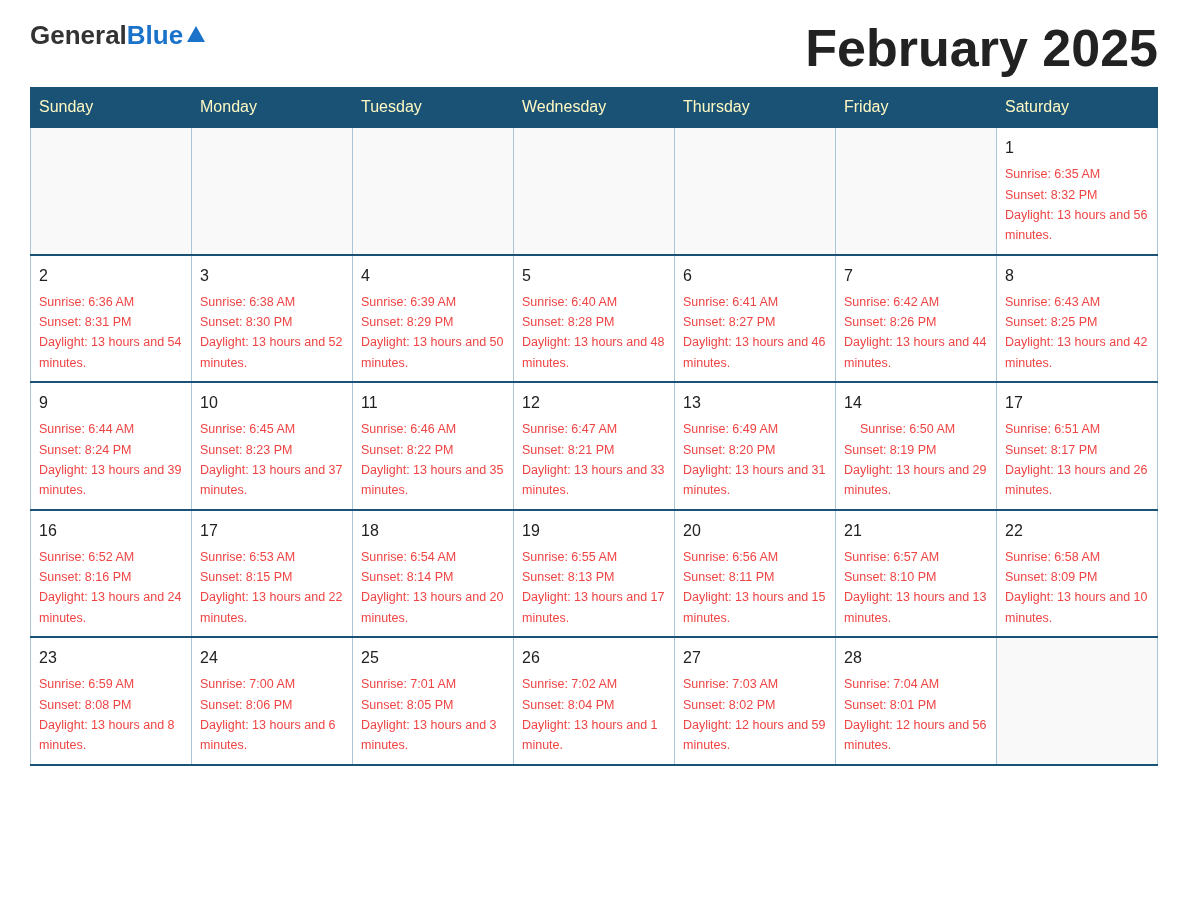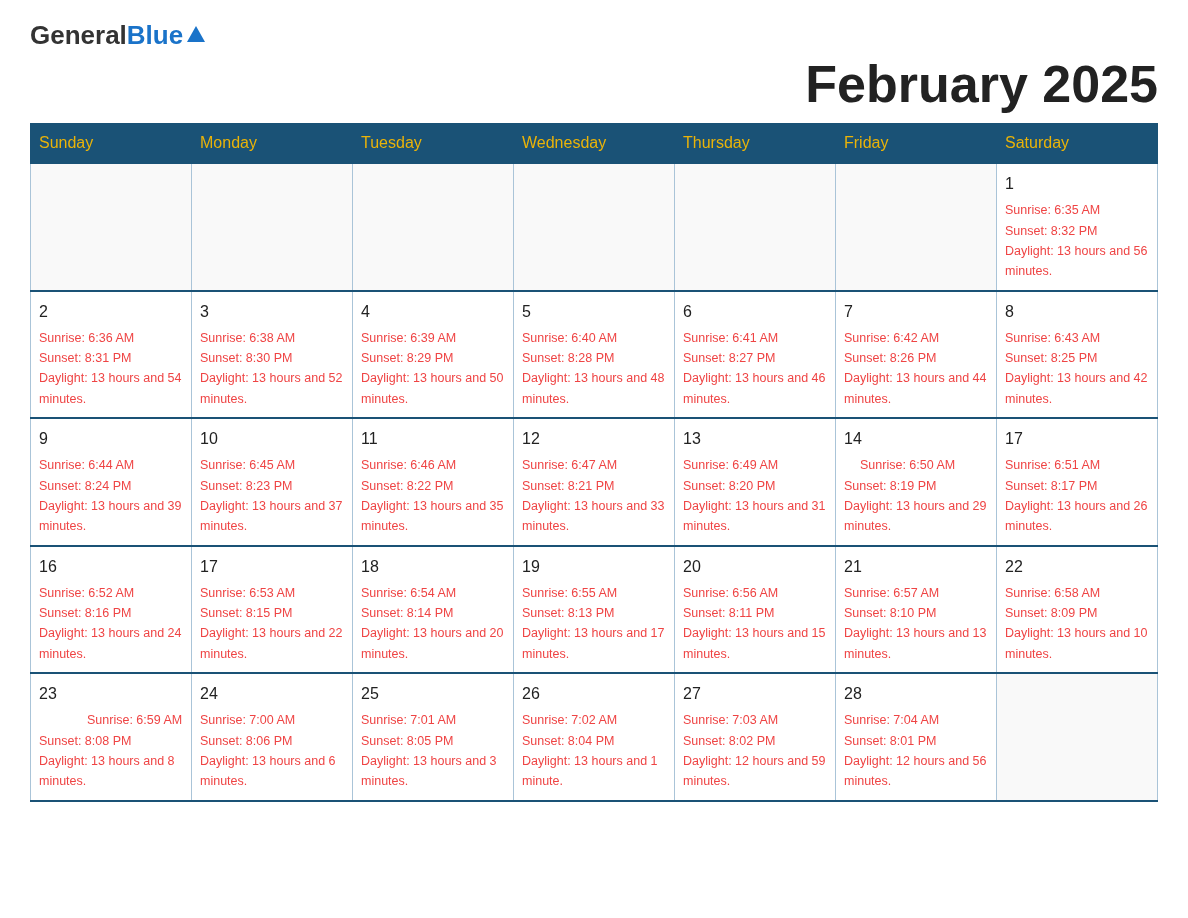--- a/index.html
+++ b/index.html
@@ -40,35 +40,34 @@
       color: #1a73c9;
     }
     .title-section {
       text-align: right;
     }
     .month-title {
       font-size: 52px;
       font-weight: bold;
       color: #222;
       line-height: 1.1;
-      margin-top: 36px;
     }
     .location {
       font-size: 20px;
       color: #444;
       margin-top: 4px;
     }
     .calendar {
       width: 100%;
       border-collapse: collapse;
       border: 1px solid #1a5276;
     }
     .calendar th {
       background-color: #1a5276;
-      color: #eab308;
+      color: #fef9c3;
       padding: 10px 8px;
       text-align: left;
       font-size: 16px;
       font-weight: normal;
       border: 1px solid #1a5276;
     }
     .calendar td {
       vertical-align: top;
       padding: 8px 8px;
       border: 1px solid #aac4d8;
@@ -205,21 +204,21 @@
 Sunset: 8:11 PM
 Daylight: 13 hours and 15 minutes.</span></td>
         <td><span class="day-number">21</span><span class="day-info" style="white-space: pre-line;">Sunrise: 6:57 AM
 Sunset: 8:10 PM
 Daylight: 13 hours and 13 minutes.</span></td>
         <td><span class="day-number">22</span><span class="day-info" style="white-space: pre-line;">Sunrise: 6:58 AM
 Sunset: 8:09 PM
 Daylight: 13 hours and 10 minutes.</span></td>
       </tr>
       <tr>
-        <td><span class="day-number">23</span><span class="day-info" style="white-space: pre-line; margin-left: 48px;">Sunrise: 6:59 AM
+        <td><span class="day-number">23</span><span class="day-info" style="white-space: pre-line;">Sunrise: 6:59 AM
 Sunset: 8:08 PM
 Daylight: 13 hours and 8 minutes.</span></td>
         <td><span class="day-number">24</span><span class="day-info" style="white-space: pre-line;">Sunrise: 7:00 AM
 Sunset: 8:06 PM
 Daylight: 13 hours and 6 minutes.</span></td>
         <td><span class="day-number">25</span><span class="day-info" style="white-space: pre-line;">Sunrise: 7:01 AM
 Sunset: 8:05 PM
 Daylight: 13 hours and 3 minutes.</span></td>
         <td><span class="day-number">26</span><span class="day-info" style="white-space: pre-line;">Sunrise: 7:02 AM
 Sunset: 8:04 PM

